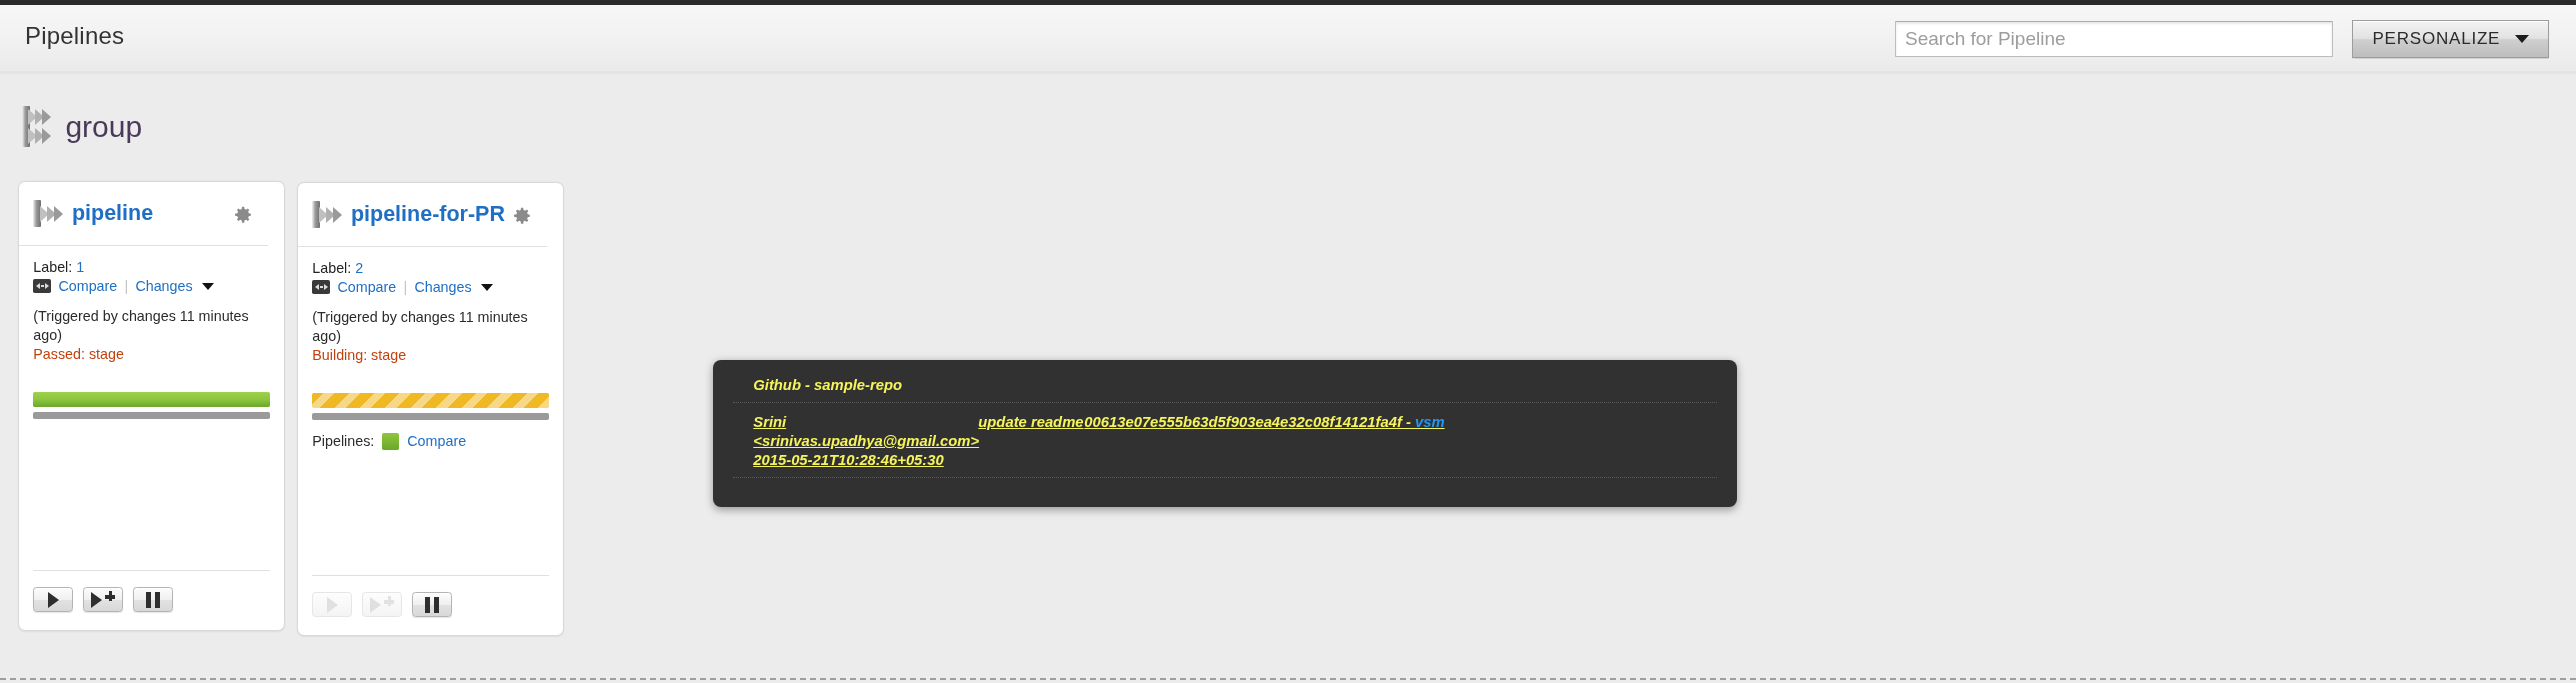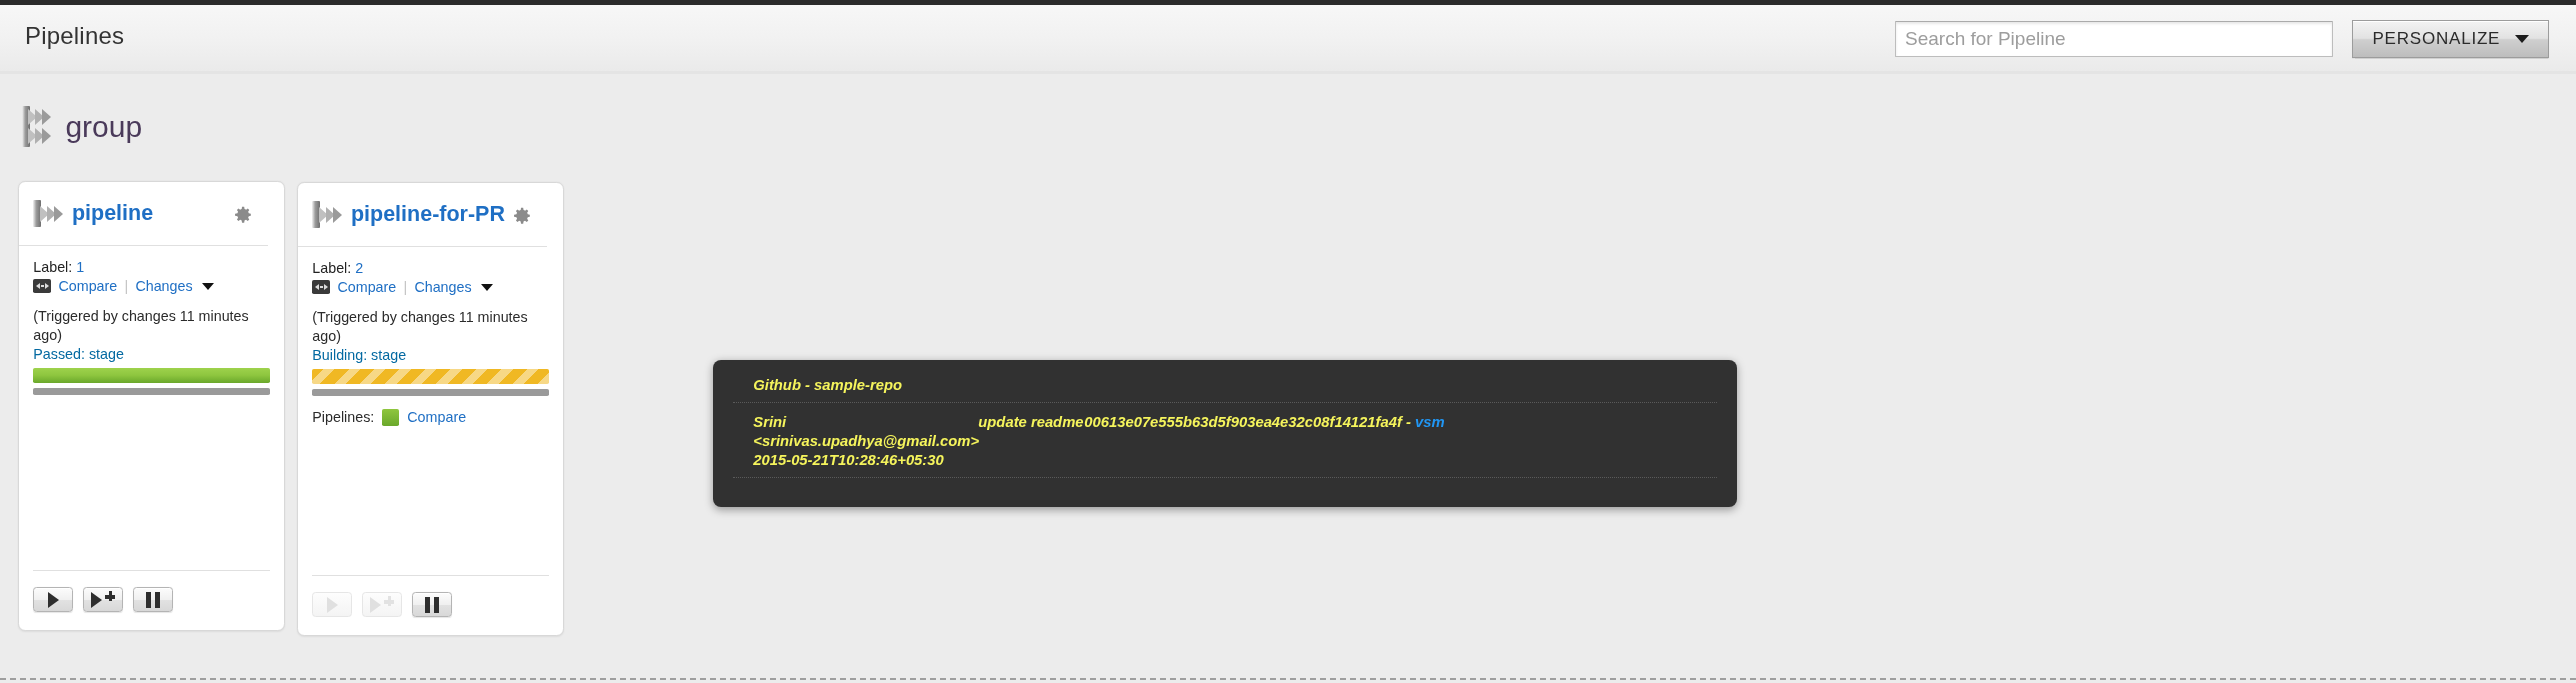--- a/index.html
+++ b/index.html
@@ -114,21 +114,21 @@
     flex: 0 0 auto;
   }
   .arr-l { width:0;height:0;border-top:3.6px solid transparent;border-bottom:3.6px solid transparent;border-right:4.5px solid #dcdcdc; }
   .arr-r { width:0;height:0;border-top:3.6px solid transparent;border-bottom:3.6px solid transparent;border-left:4.5px solid #dcdcdc; }
   .arr-stem { width:2.7px;height:1.8px;background:#dcdcdc; }
   .lnk { color: #1f6fc4; cursor: pointer; }
   .vsep { color: #c3c3c3; }
   .caret-sm { width:0;height:0;border-left:6.3px solid transparent;border-right:6.3px solid transparent;border-top:7.2px solid #111; margin-left:1.8px; }
 
   .trigger-line { font-size: 14.3px; color: #2b2b2b; line-height: 1.35; }
-  .status-line  { font-size: 14.3px; color: #0369a1; line-height: 1.35; margin-bottom: 4px; }
+  .status-line  { font-size: 14.3px; color: #c2410c; line-height: 1.35; margin-bottom: 28px; }
 
   .bar-stack { margin-bottom: 12.5px; }
   .bar-main { height: 15px; border-radius: 1.8px; }
   .bar-main.passed { background: linear-gradient(to bottom, #9ed24c 0%, #8ec63f 48%, #6aa82b 100%); }
   .bar-main.building {
     background-color: #f0b823;
     background-image: repeating-linear-gradient(-45deg,
       rgba(255,255,255,.45) 0px, rgba(255,255,255,.45) 8px,
       rgba(255,255,255,0) 8px, rgba(255,255,255,0) 18px);
   }
@@ -166,21 +166,21 @@
     position: absolute; left: 713px; top: 360px; width: 1024px; height: 147px;
     background: #313131; border-radius: 8px;
     box-shadow: 0 2.7px 8px rgba(0,0,0,.35);
     padding: 12.5px 19.7px 0 19.7px;
     font-style: italic; font-weight: bold;
     color: #f5f45c; font-size: 14.8px;
     z-index: 50;
   }
   #tt-repo { padding: 4.5px 0 9px 20.6px; }
   .tt-divider { height: 0; border-top: 1.8px dotted #5a5a5a; }
-  #tt-row { display: flex; padding: 9.8px 0 7.2px 20.6px; }
+  #tt-row { display: flex; padding: 9.8px 0 7.2px 20.6px; text-decoration: underline; }
   #tt-author { width: 225px; line-height: 1.28; padding-right: 9px; }
   #tt-msg { width: 106px; line-height: 1.28; }
   #tt-rev { flex: 1; line-height: 1.28; }
   .tt-link { color: #2196f3; font-style: italic; cursor: pointer; }
   #tt-divider2 { margin-left: 0; }
 
   
   #footer-rule {
     position: absolute; left: 0; bottom: 0; width: 2576px; height: 5.4px;
     border-top: 2.7px dashed #9e9e9e; background: #ececec;

